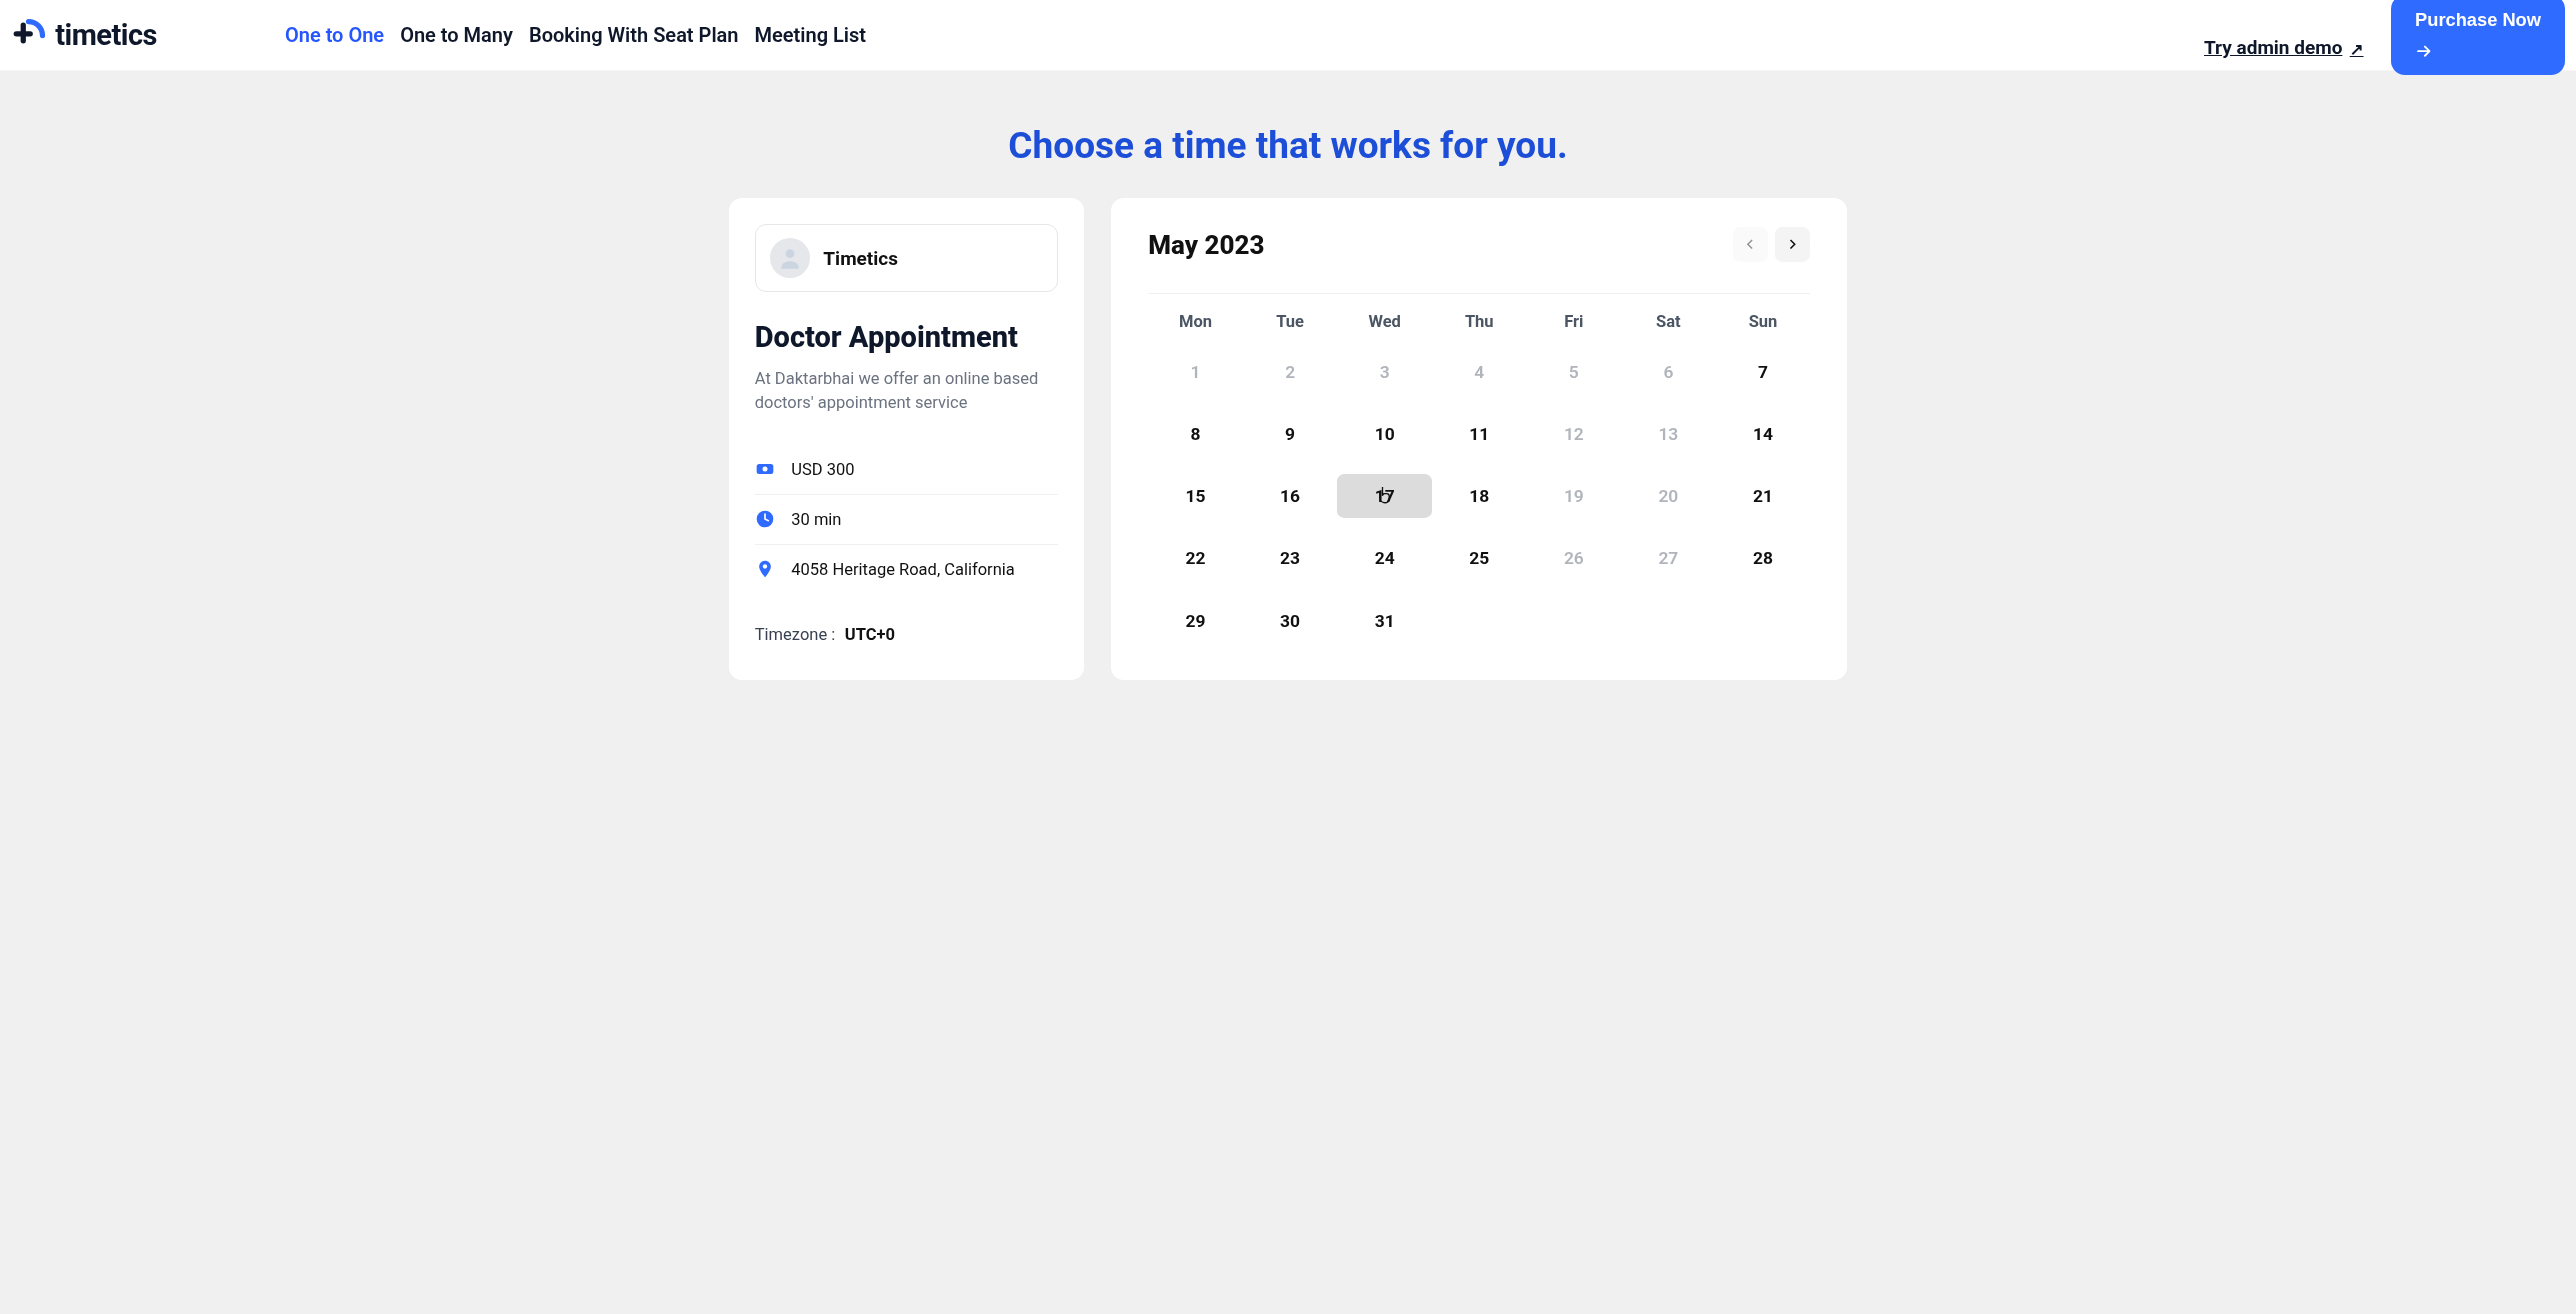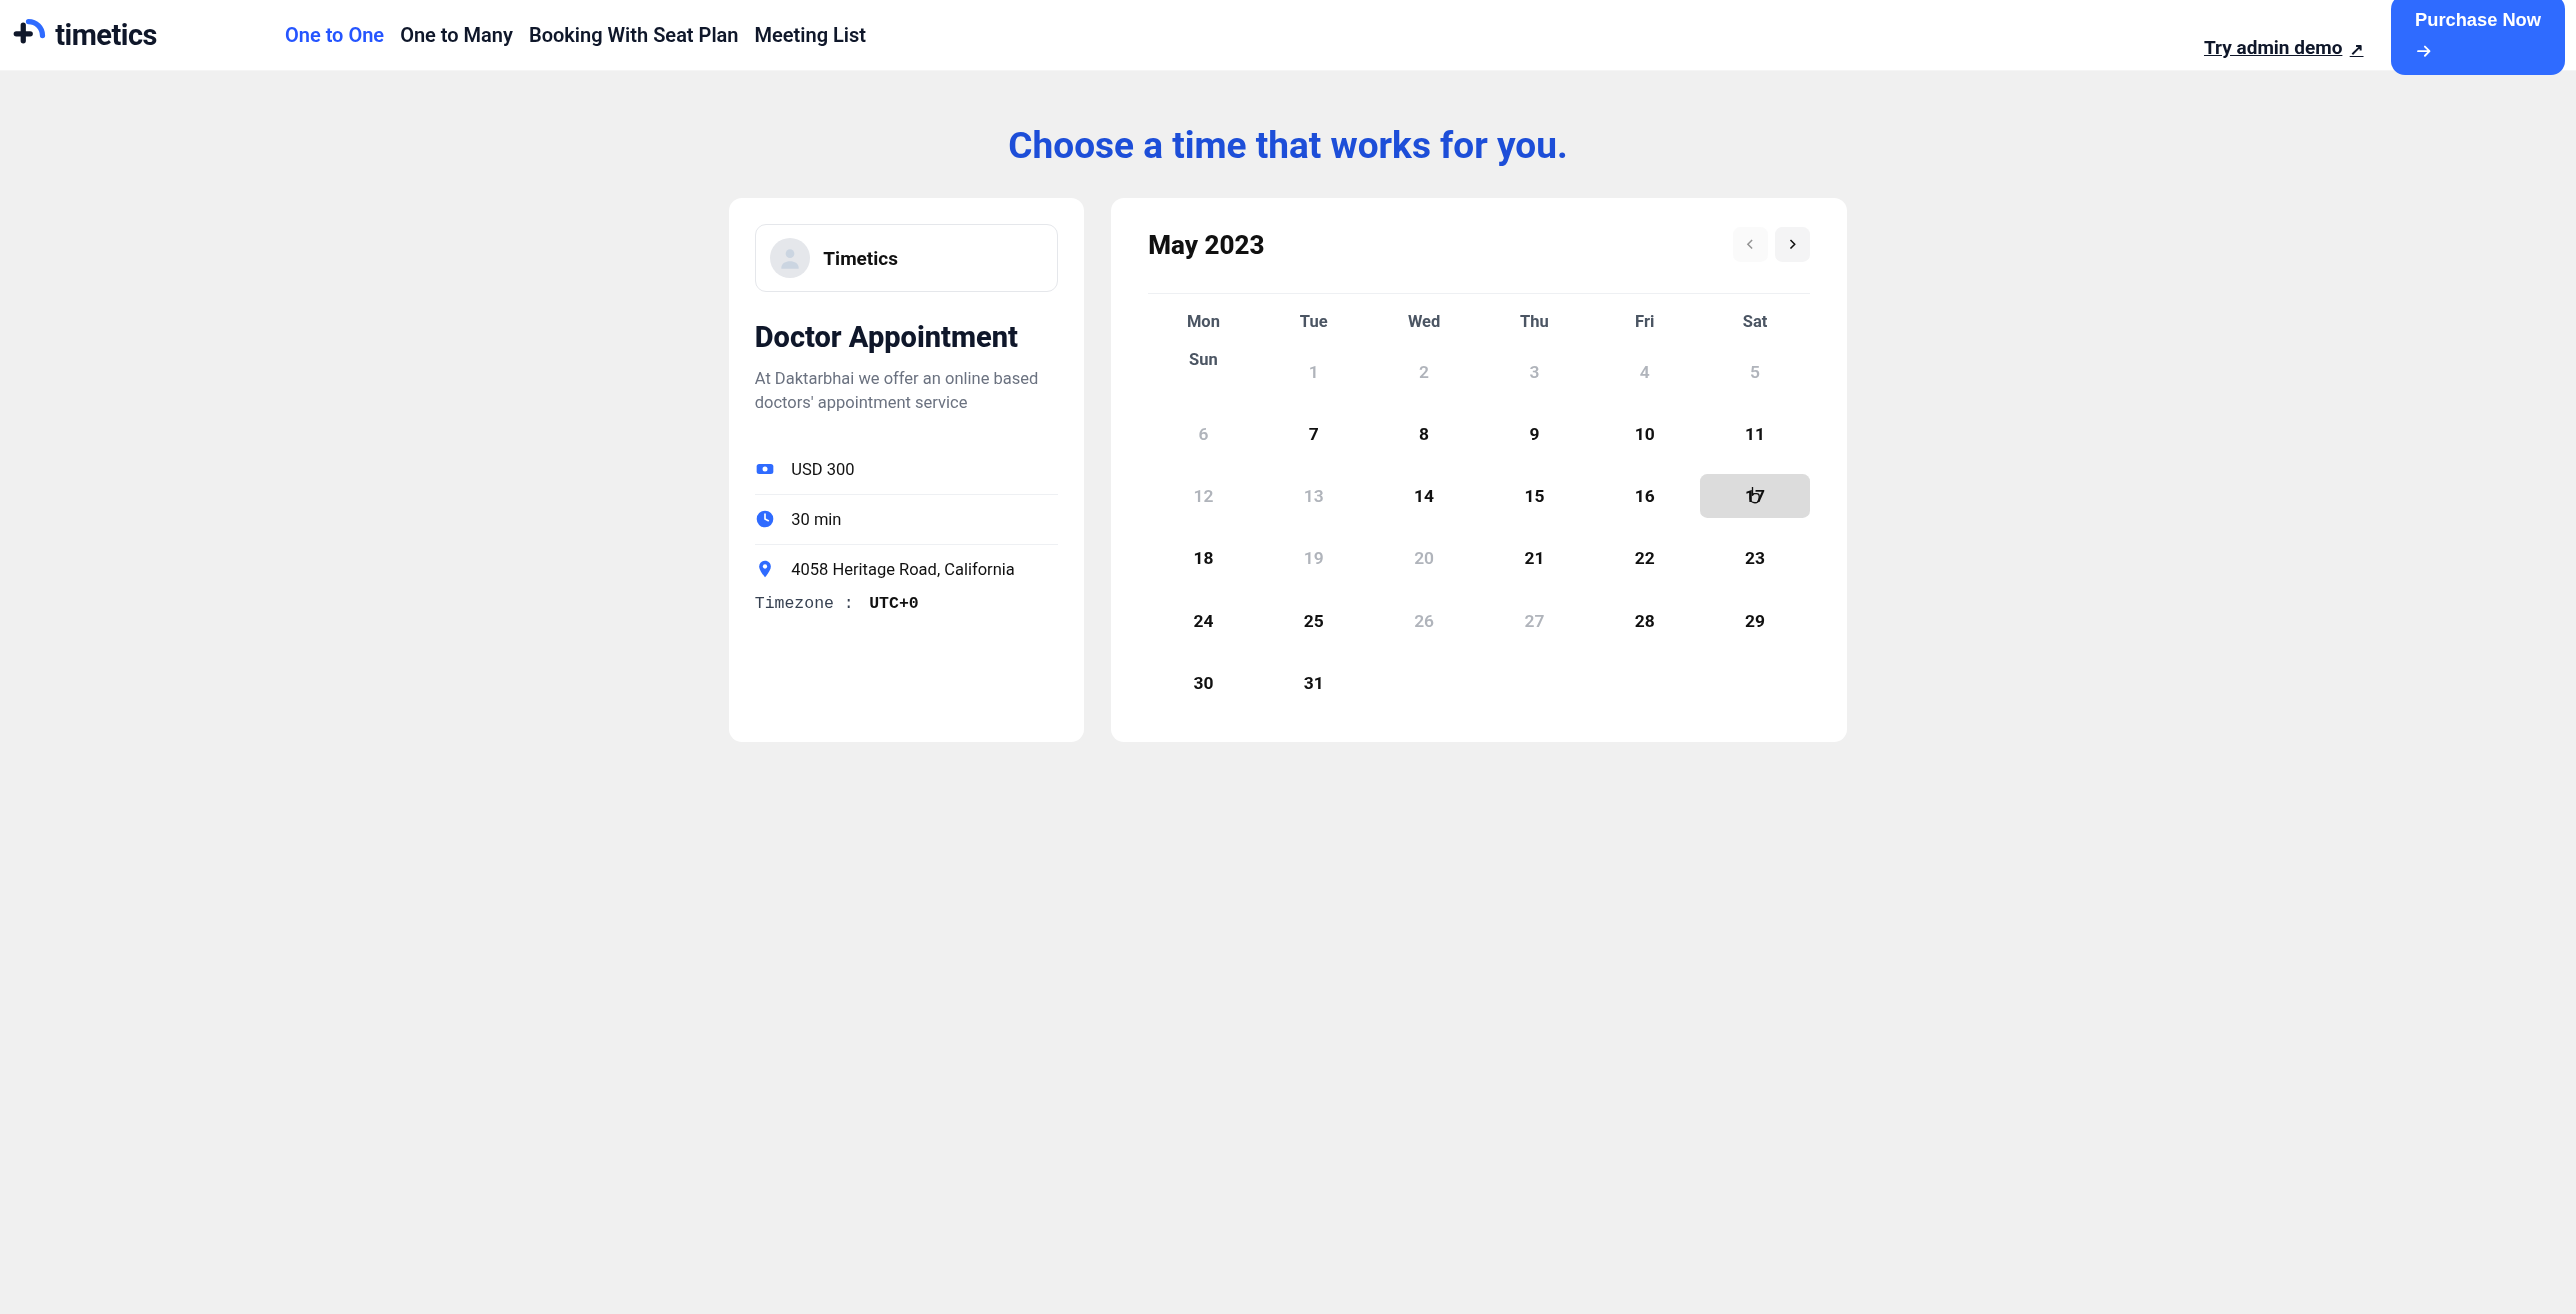--- a/index.html
+++ b/index.html
@@ -51,33 +51,33 @@
   .org-name { font-size:19px; font-weight:700; }
 
   .title { font-size:29px; font-weight:800; margin-top:27.5px; color:#0f172a; }
   .desc  { font-size:16.5px; color:#6b7280; margin-top:13px; line-height:1.5; }
 
   .meta-list { margin-top:27.5px; border-top:0.9px solid transparent; }
   .meta { display:flex; align-items:center; gap:16.5px; padding:14.6px 0; border-bottom:0.9px solid #eef0f3; font-size:16.5px; color:#111; }
   .meta:last-child { border-bottom:none; }
   .meta .micon { width:20px; height:20px; display:flex; align-items:center; justify-content:center; }
 
-  .tz { font-size:16.5px; color:#374151;font-family:Liberation Mono, monospace; }
+  .tz { margin-top:31px; font-size:16.5px; color:#374151; }
   .tz b { font-weight:700; margin-left:5.5px; color:#111; }
 
   
   .cal-card { background:#fff; border-radius:13px; width:736px; padding:29px 37px 37px; }
   .cal-header { display:flex; align-items:center; justify-content:space-between; padding-bottom:31px; border-bottom:0.9px solid #eef0f3; }
   .cal-title { font-size:26px; font-weight:800; }
   .cal-nav { display:flex; gap:7.3px; }
   .chev { width:35px; height:35px; border-radius:7.3px; display:flex; align-items:center; justify-content:center; cursor:pointer; background:#f4f4f5; }
   .chev.disabled { opacity:.45; cursor:default; }
   .chev svg { width:14.6px; height:14.6px; stroke:#111; stroke-width:2.5; fill:none; }
 
-  .cal-grid { display:grid; grid-template-columns:repeat(6,1fr); row-gap:18.3px; margin-top:18.3px; }
+  .cal-grid { display:grid; grid-template-columns:repeat(7,1fr); row-gap:18.3px; margin-top:18.3px; }
   .dow { text-align:center; font-size:16.5px; font-weight:700; color:#4b5563; }
   .day { text-align:center; font-size:17.4px; font-weight:700; color:#111; padding:12px 0; border-radius:7.3px; cursor:pointer; }
   .day.muted { color:#b0b4bb; cursor:default; font-weight:600; }
   .day.hovered { background:#dcdcdc; position:relative; }
 
   .cursor-icon {
     position:absolute; left:50%; top:50%; transform:translate(-50%,-58%);
     pointer-events:none;
   }
 </style>

